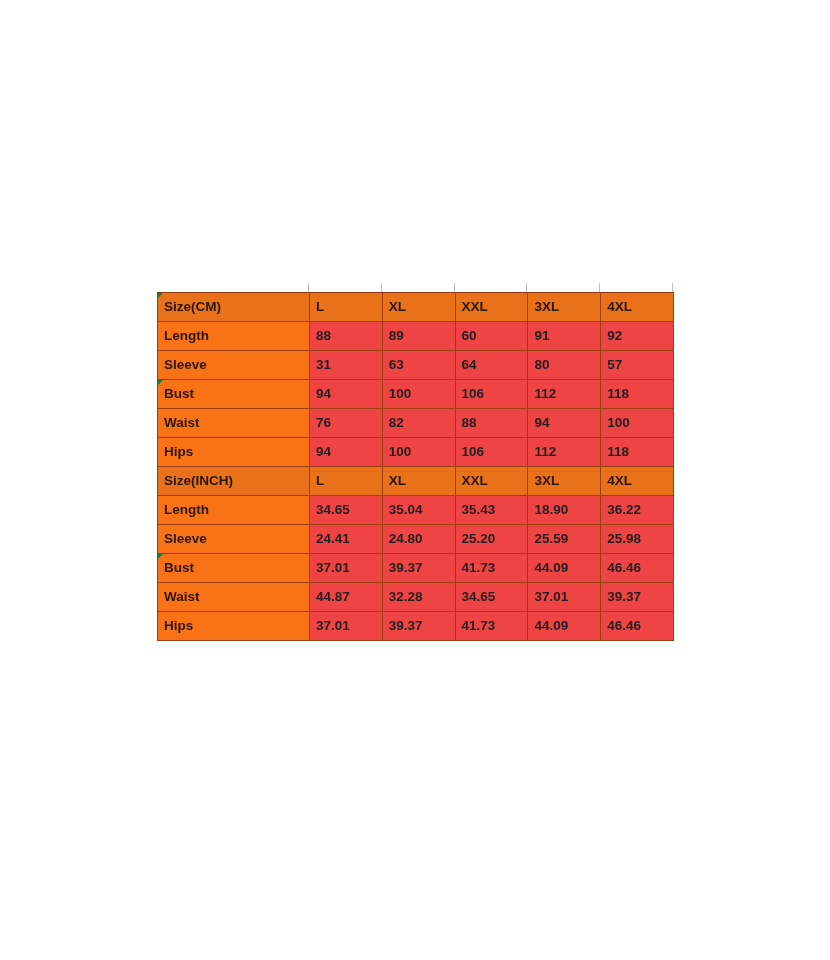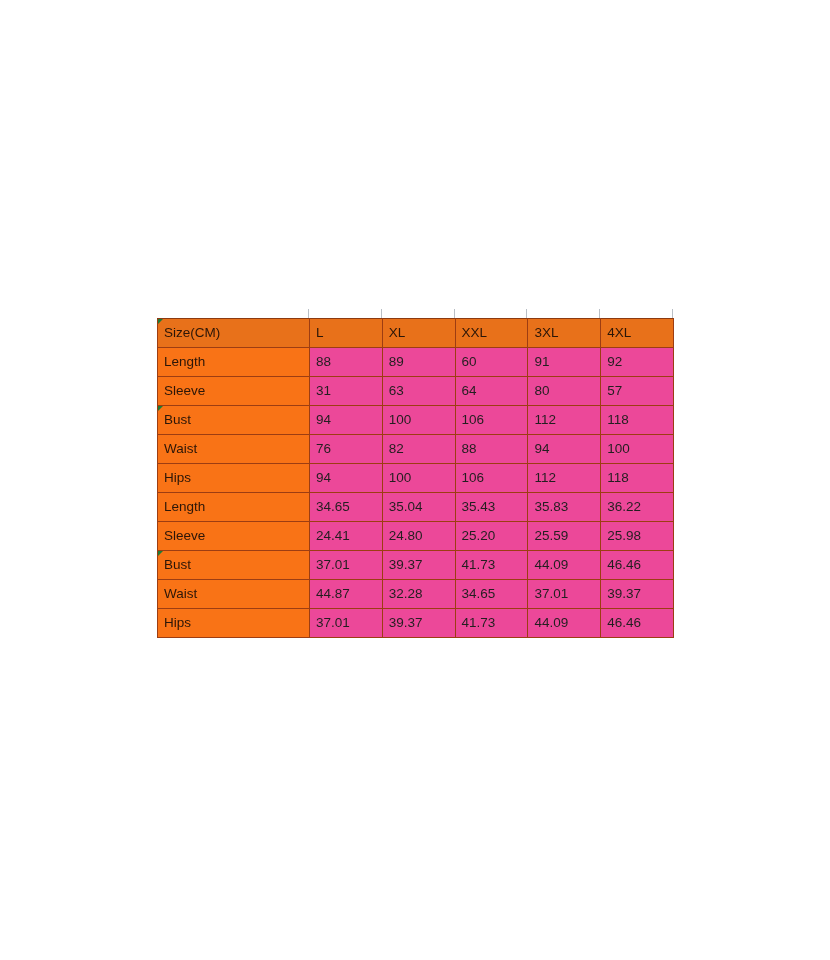--- a/index.html
+++ b/index.html
@@ -11,22 +11,23 @@
     height: 960px;
     background: #ffffff;
     font-family: "Liberation Sans", sans-serif;
     overflow: hidden;
     position: relative;
   }
 
   #size-chart-figure {
     position: absolute;
     left: 157px;
-    top: 318px;
+    top: 292px;
     width: 516px;
+    font-weight: bold;
   }
 
   
   .col-guides {
     position: absolute;
     left: 0;
     top: -9px;
     width: 100%;
     height: 9px;
   }
@@ -61,21 +62,21 @@
   col.c-size  { width: 72.8px; }
 
   
   td.orange {
     background: #f97316;
     color: #2b1608;
   }
 
   
   td.value {
-    background: #ec4899;
+    background: #ef4444;
     color: #231f20;
     border-color: #6b6b6b;
   }
 
   
   tr.section-head td { border-top-color: #8c3a10; }
   tr.section-head td.orange { background: #e8711a; }
 
   
   td.has-note { position: relative; }
@@ -162,27 +163,35 @@
 
       <tr>
         <td class="orange">Hips</td>
         <td class="value">94</td>
         <td class="value">100</td>
         <td class="value">106</td>
         <td class="value">112</td>
         <td class="value">118</td>
       </tr>
 
+      <tr class="section-head">
+        <td class="orange">Size(INCH)</td>
+        <td class="orange">L</td>
+        <td class="orange">XL</td>
+        <td class="orange">XXL</td>
+        <td class="orange">3XL</td>
+        <td class="orange">4XL</td>
+      </tr>
 
       <tr>
         <td class="orange">Length</td>
         <td class="value">34.65</td>
         <td class="value">35.04</td>
         <td class="value">35.43</td>
-        <td class="value">35.83</td>
+        <td class="value">18.90</td>
         <td class="value">36.22</td>
       </tr>
 
       <tr>
         <td class="orange">Sleeve</td>
         <td class="value">24.41</td>
         <td class="value">24.80</td>
         <td class="value">25.20</td>
         <td class="value">25.59</td>
         <td class="value">25.98</td>

